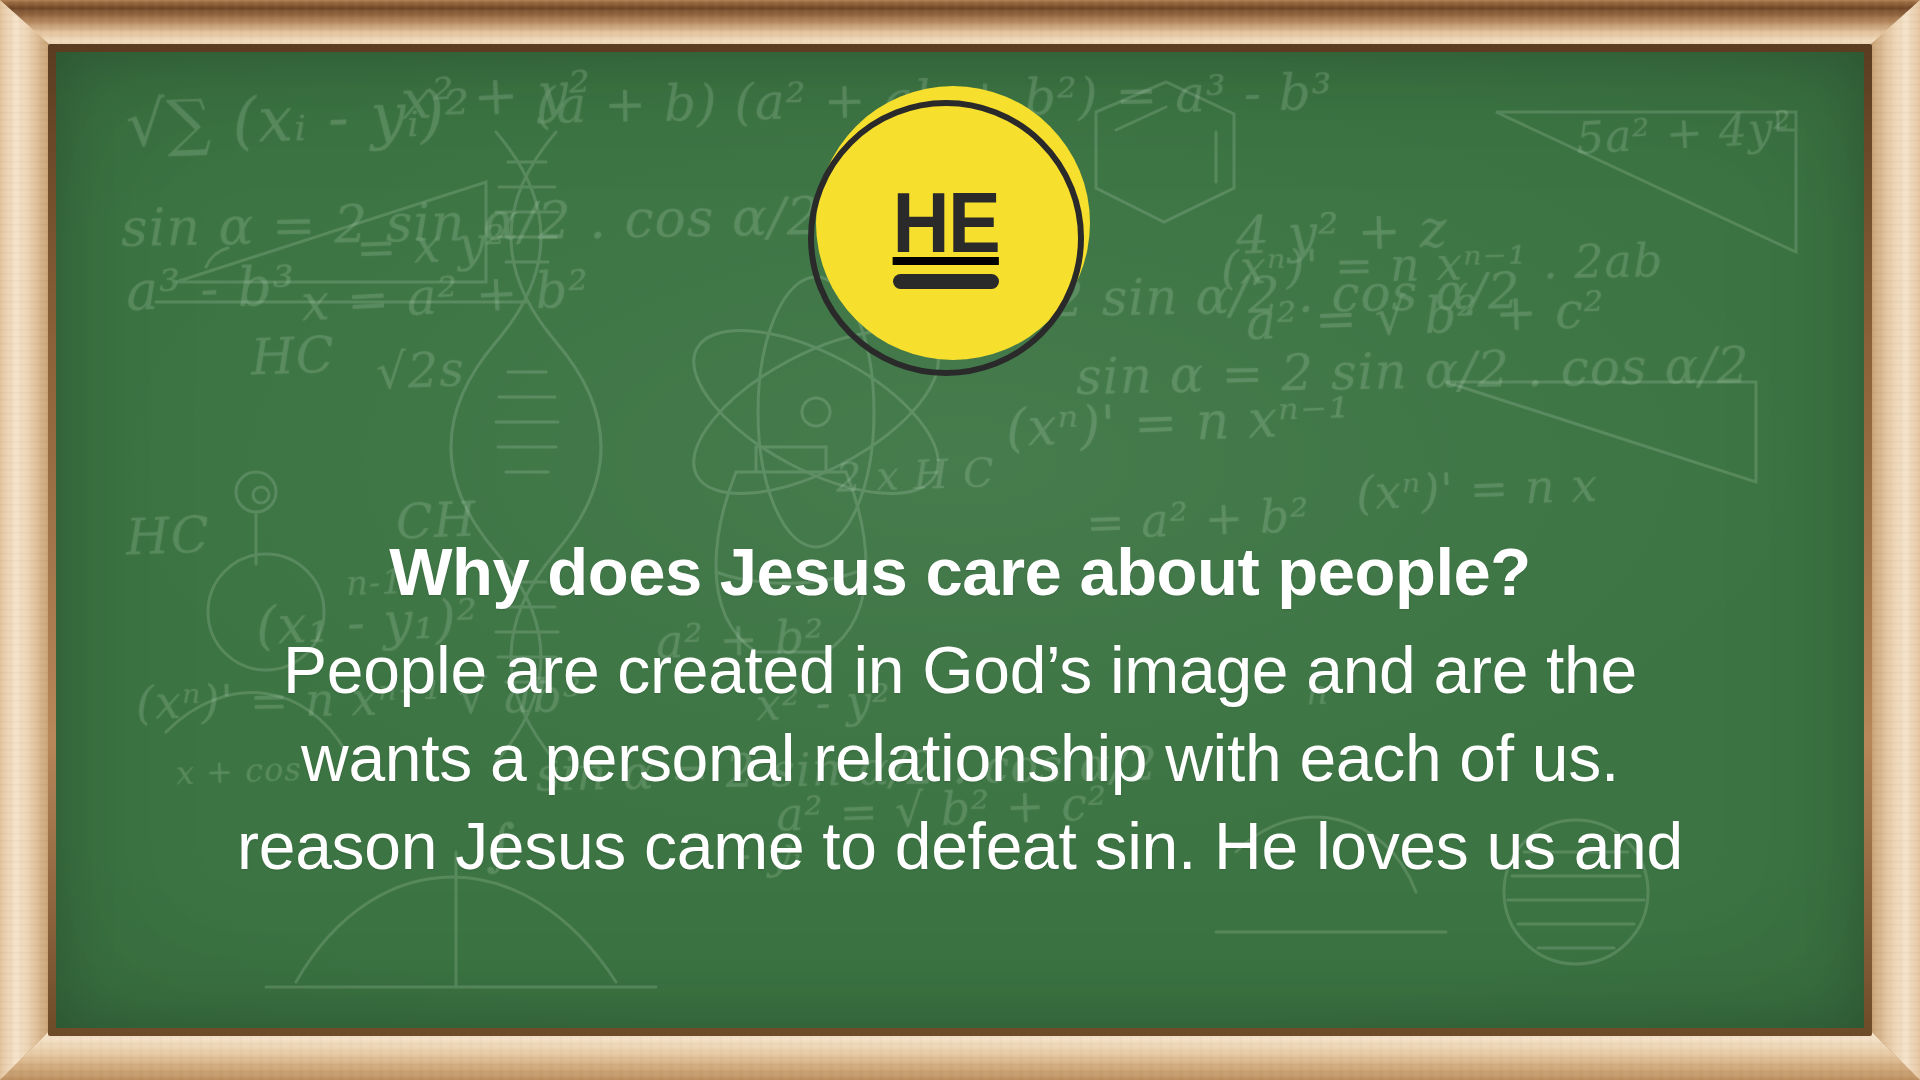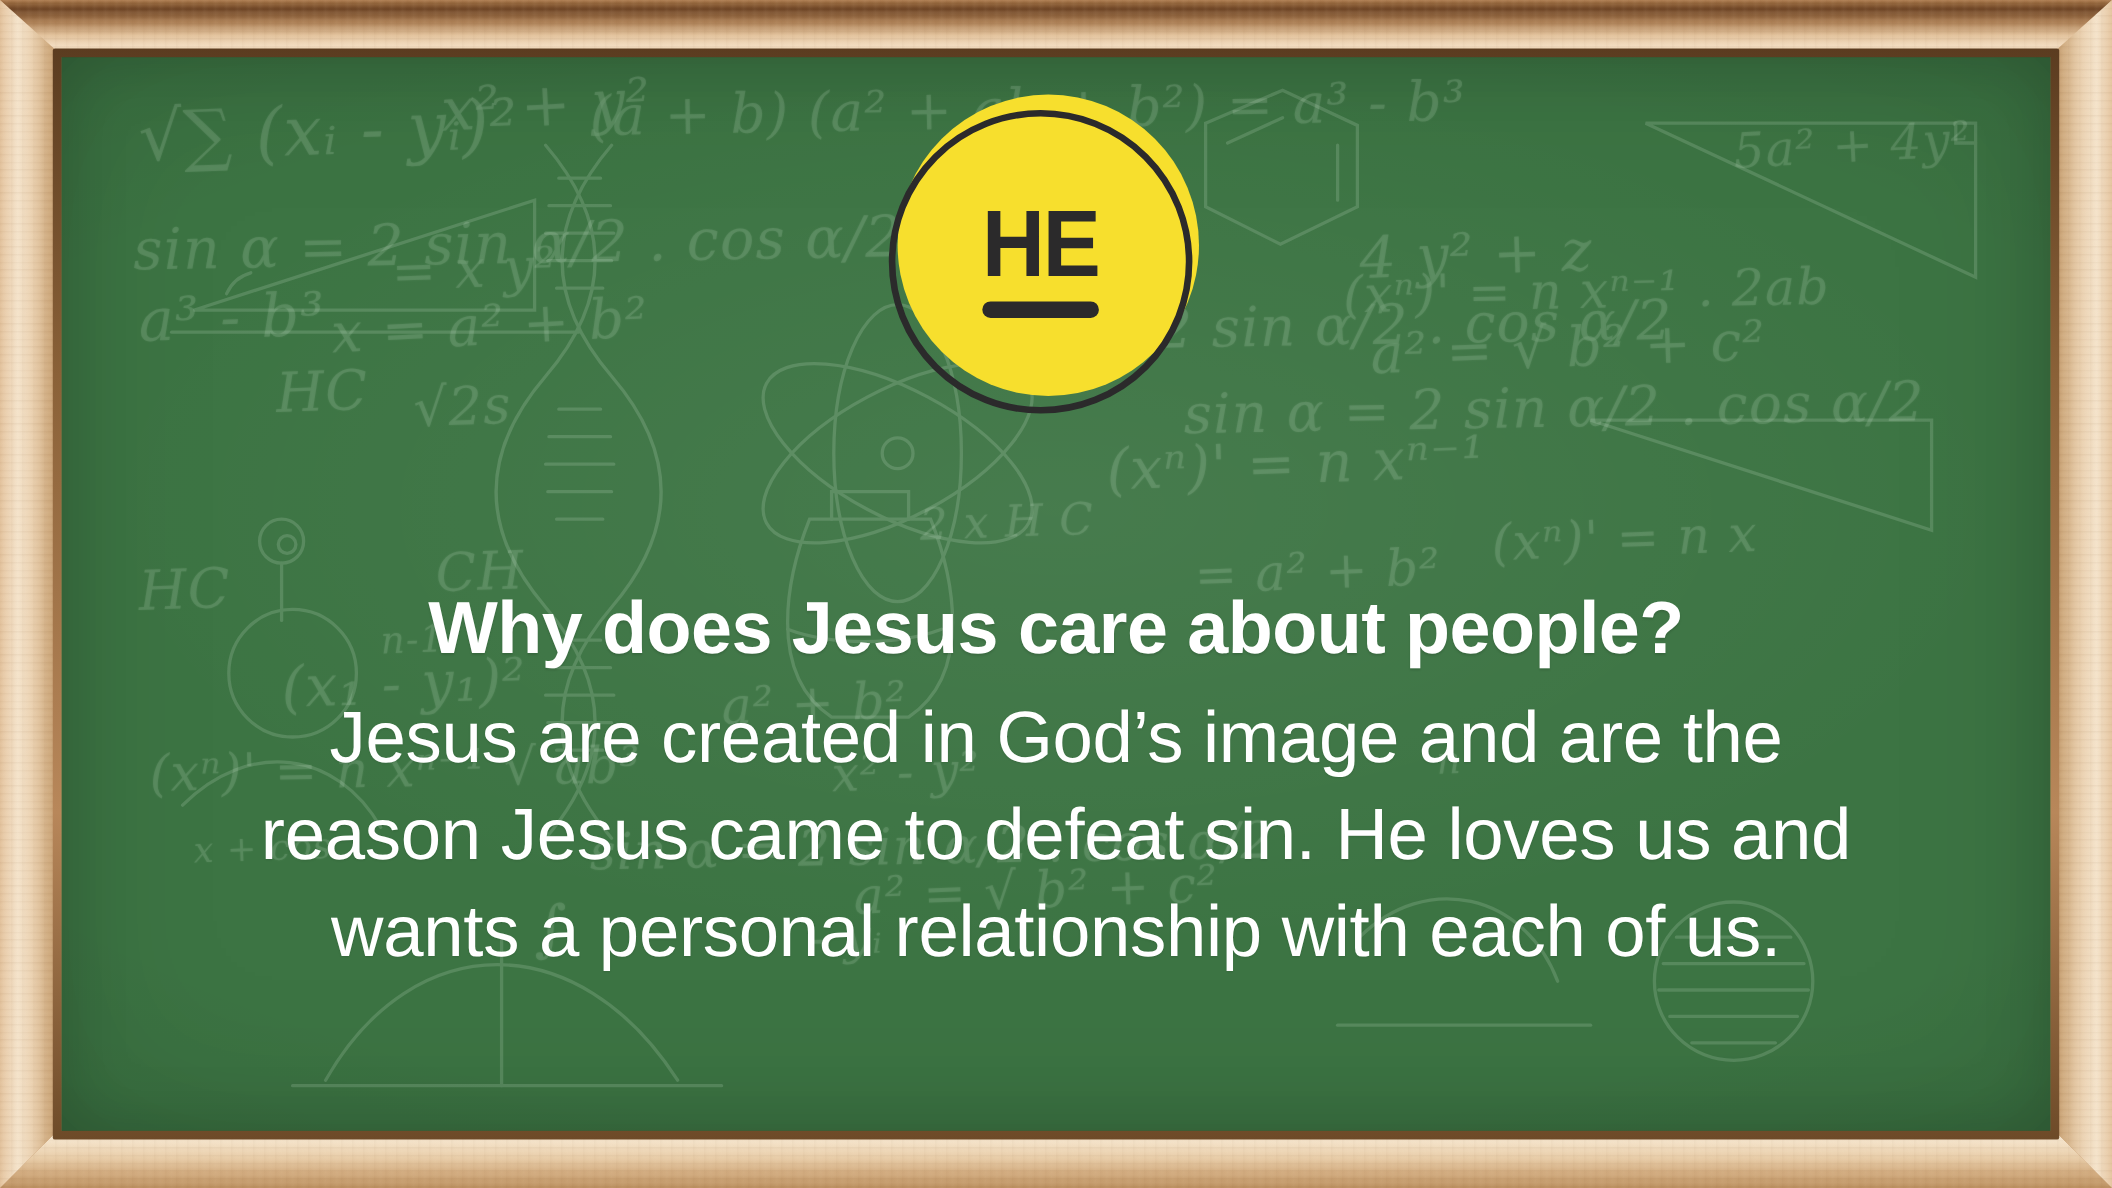--- a/index.html
+++ b/index.html
@@ -132,20 +132,21 @@
     box-sizing: border-box;
   }
   .logo-mark {
     position: absolute;
     left: 0; top: 14px;
     width: 276px; height: 276px;
     display: flex;
     flex-direction: column;
     align-items: center;
     justify-content: center;
+    text-decoration: underline;
   }
   .logo-he {
     font-family: "Liberation Sans", sans-serif;
     font-weight: 700;
     font-size: 86px;
     line-height: .82;
     letter-spacing: -2px;
     color: #2b2a2b;
     transform: scaleX(.92);
   }
@@ -318,20 +319,20 @@
       <div class="logo-ring"></div>
       <div class="logo-mark">
         <div class="logo-he">HE</div>
         <div class="logo-bar"></div>
       </div>
     </div>
 
     <div class="copy" style="left:0; width:1808px;">
       <div class="headline">Why does Jesus care about people?</div>
       <div class="bodytext">
-        <span class="l">Jesus are created in God’s image and are the</span>
+        <span class="l">People are created in God’s image and are the</span>
+        <span class="l">wants a personal relationship with each of us.</span>
         <span class="l">reason Jesus came to defeat sin. He loves us and</span>
-        <span class="l">wants a personal relationship with each of us.</span>
       </div>
     </div>
 
   </div>
 </div>
 
 </body></html>

